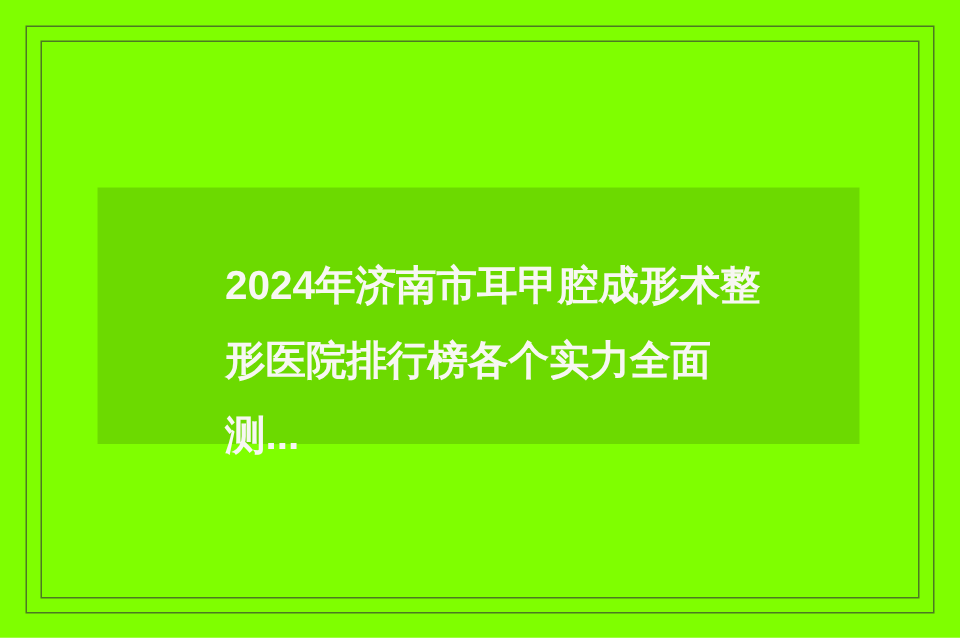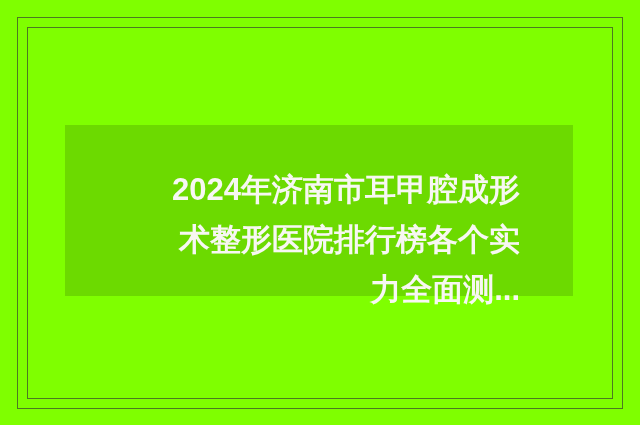--- a/index.html
+++ b/index.html
@@ -62,25 +62,25 @@
 
   
   .caption-text {
     position: absolute;
     left: 85px;
     top: 40px;
     width: 370px;
     margin: 0;
     color: #F7F7F2;
     font-family: "Liberation Sans", "DejaVu Sans", sans-serif;
-    font-size: 31px;
+    font-size: 27px;
     font-weight: bold;
     line-height: 50px;
     letter-spacing: 0px;
-    text-align: right;
+    text-align: left;
     white-space: pre-wrap;
     word-break: break-all;
   }
 </style>
 </head>
 <body>
 
 <div id="canvas">
 
   <div class="frame frame-outer"></div>

